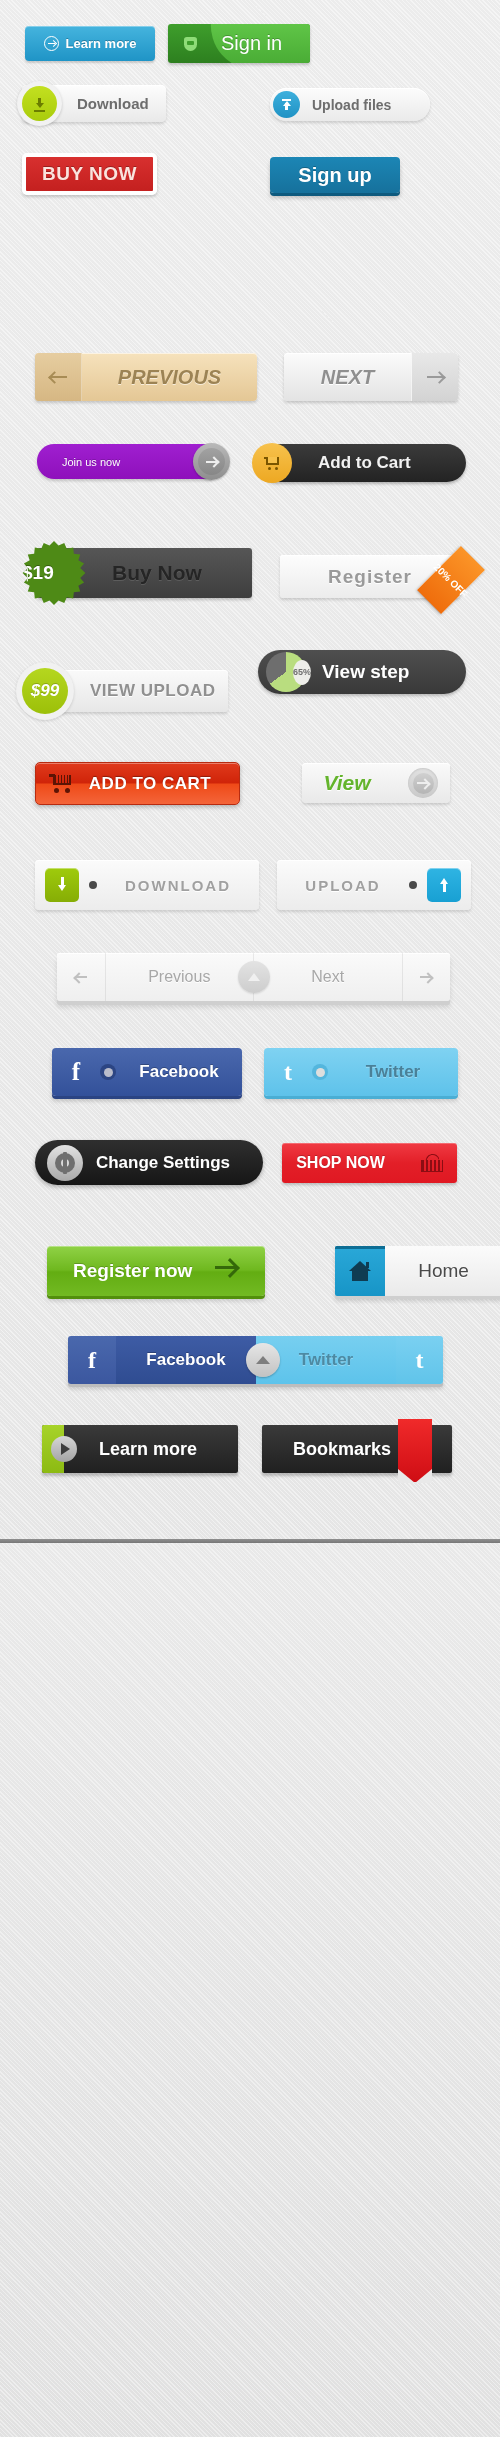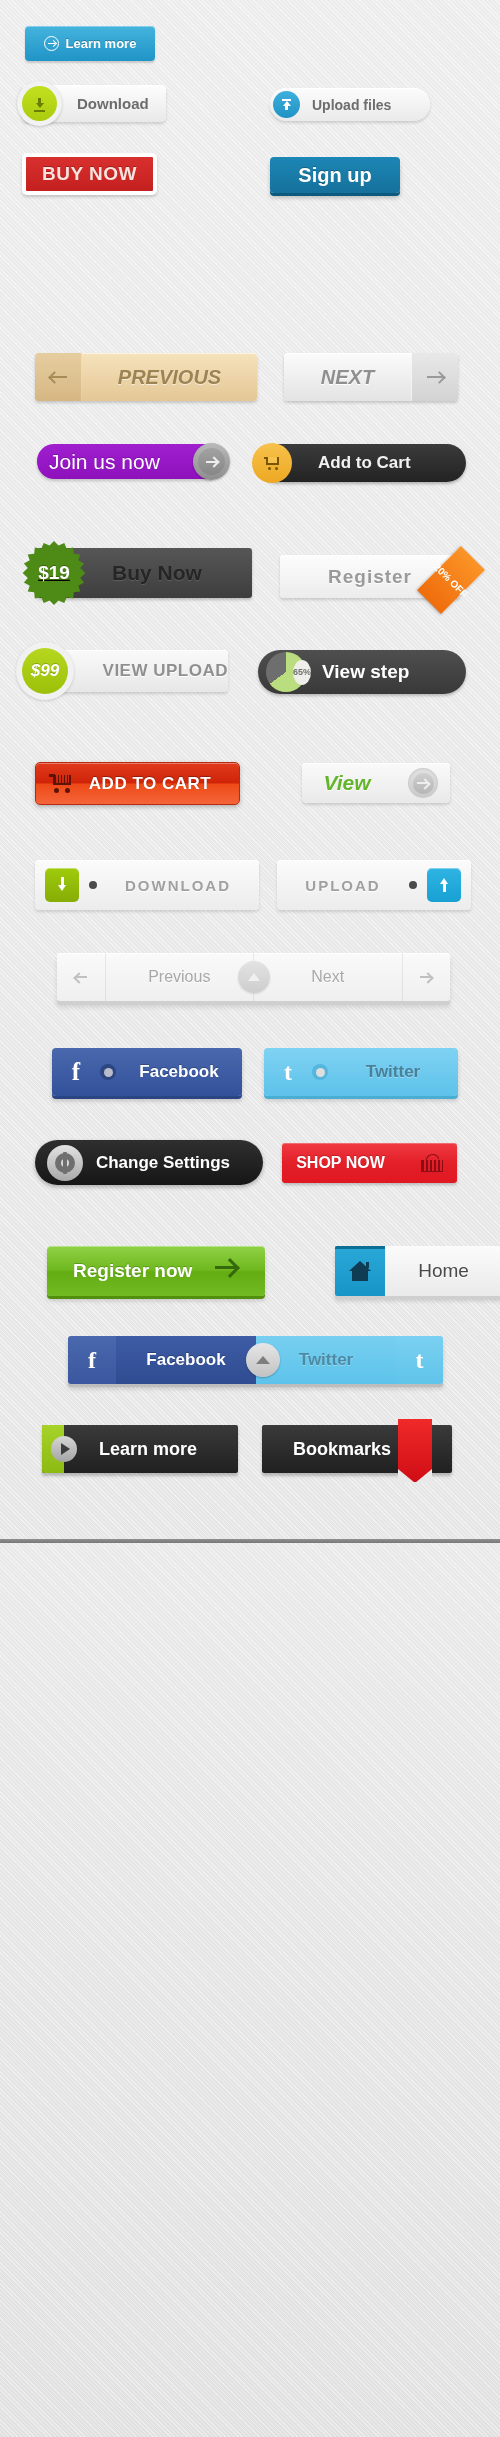--- a/index.html
+++ b/index.html
@@ -137,21 +137,21 @@
   .arr-r{width:17px;height:2px;background:#9a9a9a;position:relative;}
   .arr-r::before{content:"";position:absolute;right:0;top:-3px;width:7px;height:7px;border-right:2px solid #9a9a9a;border-top:2px solid #9a9a9a;transform:rotate(45deg);}
 
   
   .join-us{
     left:37px; top:444px; width:175px; height:35px;
     background:linear-gradient(180deg,#a01fd0,#8e10bb);
     border-radius:17px 0 0 17px;
     box-shadow:0 2px 3px rgba(0,0,0,.18);
   }
-  .join-us .lbl{margin-left:12px;color:#fff;font-size:21px;text-shadow:0 -1px 0 rgba(0,0,0,.2);}
+  .join-us .lbl{margin-left:25px;color:#fff;font-size:11px;text-shadow:0 -1px 0 rgba(0,0,0,.2);}
   .join-us .gcirc{position:absolute;right:-18px;top:-1px;width:37px;height:37px;border-radius:50%;
     background:linear-gradient(180deg,#b9b9b9,#8e8e8e);display:flex;align-items:center;justify-content:center;
     box-shadow:0 1px 2px rgba(0,0,0,.25);}
   .gcirc .in{width:27px;height:27px;border-radius:50%;background:linear-gradient(180deg,#a2a2a2,#878787);display:flex;align-items:center;justify-content:center;}
   .arr-w{width:12px;height:2px;background:#eee;position:relative;}
   .arr-w::before{content:"";position:absolute;right:0;top:-2.5px;width:6px;height:6px;border-right:2px solid #eee;border-top:2px solid #eee;transform:rotate(45deg);}
 
   
   .add-cart-dark{
     left:258px; top:444px; width:208px; height:38px;
@@ -168,23 +168,22 @@
   .add-cart-dark .lbl{margin-left:60px;color:#f2f2f2;font-size:17px;font-weight:bold;}
 
   
   .buy19{
     left:37px; top:548px; width:215px; height:50px;
     background:linear-gradient(180deg,#565656,#3e3e3e);
     border-radius:3px; box-shadow:0 2px 3px rgba(0,0,0,.2);
   }
   .starburst{
     position:absolute;left:-15px;top:-7px;width:64px;height:64px;
-    background:#4e8a16;display:flex;align-items:center;justify-content:center;
+    background:#4e8a16;display:flex;align-items:center;
     clip-path: polygon(50% 0%,57% 7%,66% 3%,70% 12%,80% 10%,81% 20%,91% 21%,88% 30%,97% 35%,91% 42%,99% 50%,91% 58%,97% 65%,88% 70%,91% 79%,81% 80%,80% 90%,70% 88%,66% 97%,57% 93%,50% 100%,43% 93%,34% 97%,30% 88%,20% 90%,19% 80%,9% 79%,12% 70%,3% 65%,9% 58%,1% 50%,9% 42%,3% 35%,12% 30%,9% 21%,19% 20%,20% 10%,30% 12%,34% 3%,43% 7%);
-    text-decoration: underline;
   }
   .starburst span{color:#fff;font-size:19px;font-weight:bold;text-shadow:0 -1px 0 rgba(0,0,0,.3);}
   .buy19 .lbl{margin-left:75px;color:#252525;font-size:21px;font-weight:bold;text-shadow:0 1px 0 rgba(255,255,255,.12);}
 
   
   .register-w{
     left:280px; top:555px; width:180px; height:43px;
     background:linear-gradient(180deg,#fdfdfd,#ececec);
     border-radius:3px; box-shadow:0 2px 3px rgba(0,0,0,.15), inset 0 1px 0 #fff;
     overflow:visible;
@@ -194,23 +193,23 @@
     position:absolute;right:-8px;top:-6px;width:34px;height:62px;
     background:linear-gradient(180deg,#fb9427,#ef6d0c);
     transform:rotate(45deg);transform-origin:center;
     display:flex;align-items:center;justify-content:center;
     box-shadow:0 1px 3px rgba(0,0,0,.3);
   }
   .ribbon span{color:#fff;font-size:10px;font-weight:bold;transform:rotate(0deg);white-space:nowrap;}
 
   
   .view-offer{
-    left:28px; top:650px; width:200px; height:42px;
+    left:28px; top:670px; width:200px; height:42px;
     background:linear-gradient(180deg,#fafafa,#e7e7e7);
-    border-radius:4px; box-shadow:0 2px 3px rgba(0,0,0,.14), inset 0 1px 0 #fff;justify-content:flex-end;
+    border-radius:4px; box-shadow:0 2px 3px rgba(0,0,0,.14), inset 0 1px 0 #fff;
   }
   .view-offer .knob{position:absolute;left:-12px;top:-8px;width:58px;height:58px;border-radius:50%;
     background:#f1f1f1;box-shadow:0 1px 3px rgba(0,0,0,.15);display:flex;align-items:center;justify-content:center;}
   .view-offer .knob i{width:46px;height:46px;border-radius:50%;background:linear-gradient(180deg,#b5d71f,#9cc009);
     display:flex;align-items:center;justify-content:center;color:#fff;font-size:17px;font-weight:bold;text-shadow:0 -1px 0 rgba(0,0,0,.2);}
   .view-offer .lbl{margin-left:62px;color:#909090;font-size:17px;font-weight:bold;letter-spacing:.5px;text-shadow:0 1px 0 #fff;}
 
   
   .next-step{
     left:258px; top:650px; width:208px; height:44px;
@@ -413,20 +412,25 @@
 
 <div id="page">
 
   <div class="section-top">
 
     <div class="btn learn-more">
       <span class="circ-arrow"></span>
       <span class="lbl">Learn more</span>
     </div>
 
+    <div class="btn sign-in">
+      <span class="swoosh"></span>
+      <span class="shield"></span>
+      <span class="lbl">Sign in</span>
+    </div>
 
     <div class="btn download-pill">
       <span class="knob">
         <i>
           <span class="dl-arrow">
               <span class="dl-bar"></span>
             </span>
         </i>
       </span>
       <span class="lbl">Download</span>

